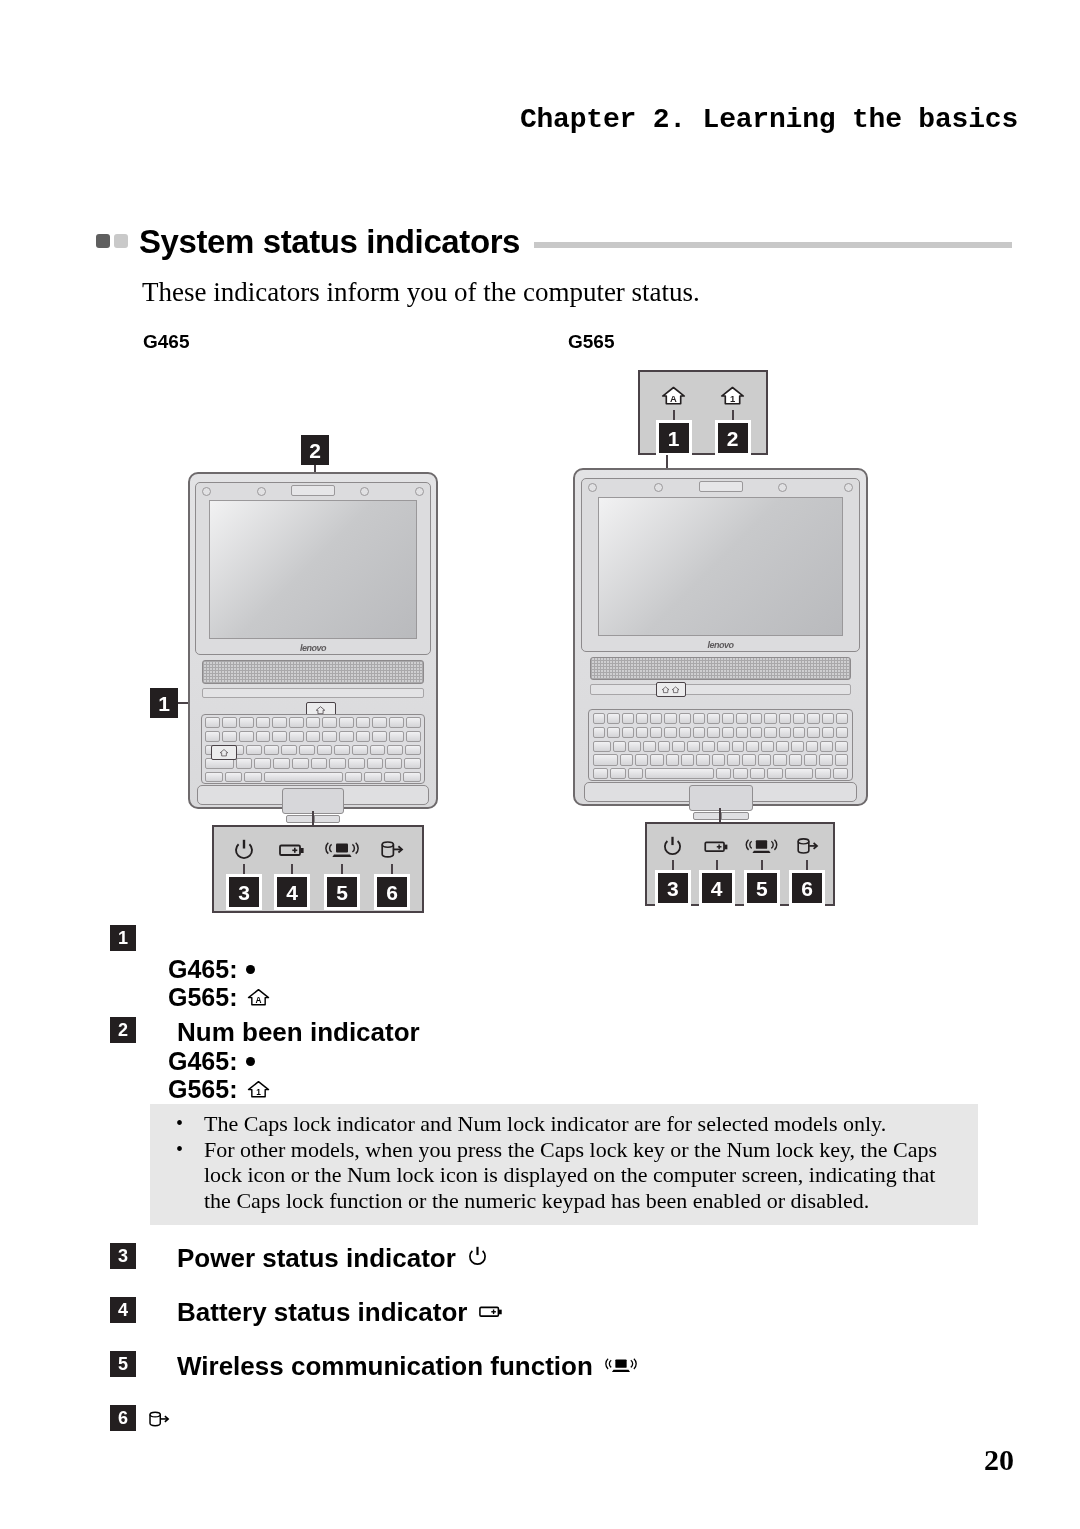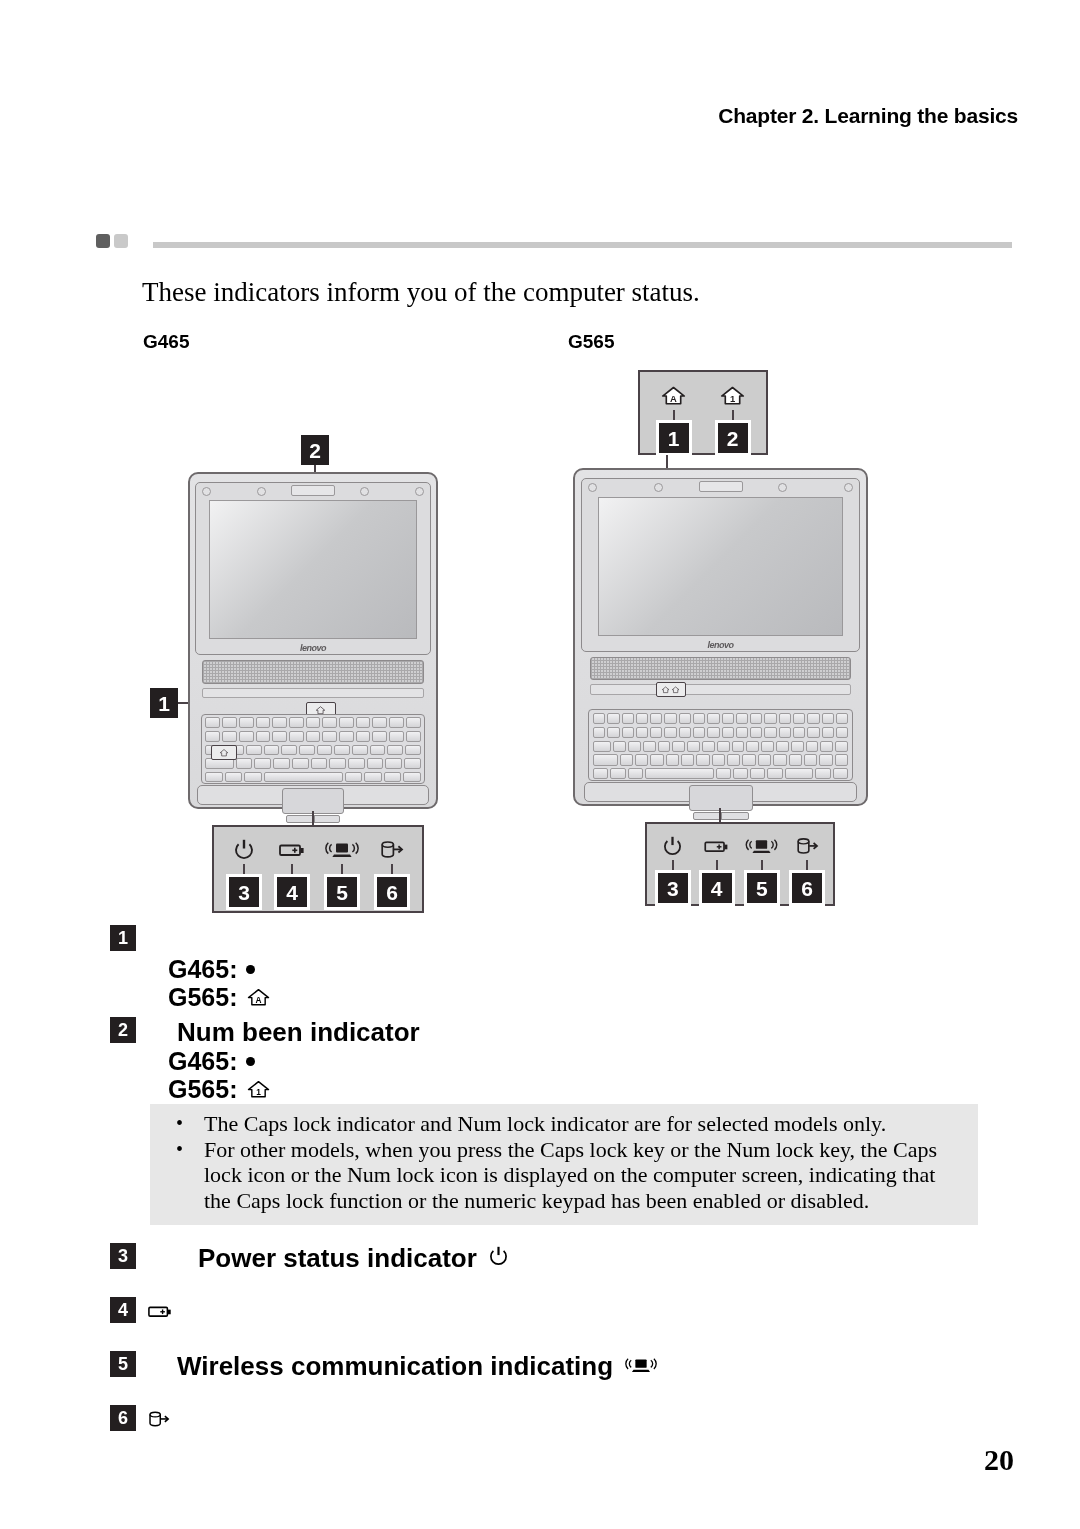--- a/index.html
+++ b/index.html
@@ -14,23 +14,23 @@
     font-family: "Liberation Serif", serif;
     color: #000000;
     overflow: hidden;
   }
 
   
   .running-header {
     position: absolute;
     top: 104px;
     right: 62px;
-    font-family: Liberation Sans, sans-serif;
+    font-family: Liberation Mono, monospace;
     font-weight: bold;
-    font-size: 21px;
+    font-size: 28px;
     letter-spacing: -0.2px;
     color: #000;
     white-space: nowrap;
   }
 
   
   .section-head {
     position: absolute;
     left: 96px;
     top: 219px;
@@ -386,20 +386,21 @@
   }
 </style>
 </head>
 <body>
 
 <div class="running-header">Chapter 2. Learning the basics</div>
 
 <div class="section-head">
   <span class="sq sq-dark"></span>
   <span class="sq sq-light"></span>
+  <span class="section-title">System status indicators</span>
   <span class="head-rule"></span>
 </div>
 
 <div class="intro">These indicators inform you of the computer status.</div>
 
 <div class="model-label" id="model-g465">G465</div>
 <div class="model-label" id="model-g565">G565</div>
 
 <div class="figure" style="left:150px; top:430px; width:300px; height:495px;">
 
@@ -833,44 +834,45 @@
     <span class="note-body">The Caps lock indicator and Num lock indicator are for selected models only.</span>
   </div>
   <div class="note-item">
     <span class="note-bullet">•</span>
     <span class="note-body">For other models, when you press the Caps lock key or the Num lock key, the Caps lock icon or the Num lock icon is displayed on the computer screen, indicating that the Caps lock function or the numeric keypad has been enabled or disabled.</span>
   </div>
 </div>
 
 <div class="list-row" style="left:110px; top:1243px;">
   <span class="badge list-badge">3</span>
-  <span class="list-text" style="margin-left:62px;">Power status indicator</span>
+  <span class="list-text" style="margin-left:41px;">Power status indicator</span>
   <span class="inline-icon" style="margin-left:12px; margin-top:3px;">
     <svg width="19" height="21" viewBox="0 0 20 22" aria-hidden="true">
       <path d="M4.6 5.2 A8 8 0 1 0 15.4 5.2" fill="none" stroke="#000000" stroke-width="1.8"></path>
       <line x1="10" y1="0.8" x2="10" y2="9.5" stroke="#000000" stroke-width="2.3"></line>
     </svg>
   </span>
 </div>
 
 <div class="list-row" style="left:110px; top:1297px;">
   <span class="badge list-badge">4</span>
+  <span class="list-text" style="margin-left:41px;">Battery status indicator</span>
   <span class="inline-icon" style="margin-left:12px; margin-top:7px;">
     <svg width="24" height="15" viewBox="0 0 26 16" aria-hidden="true">
       <rect x="1" y="3.5" width="20" height="9.5" rx="1.3" fill="none" stroke="#000000" stroke-width="1.7"></rect>
       <rect x="21.4" y="6" width="3.2" height="5" fill="#000000"></rect>
       <line x1="15.8" y1="5.8" x2="15.8" y2="10.8" stroke="#000000" stroke-width="1.5"></line>
       <line x1="13.3" y1="8.3" x2="18.3" y2="8.3" stroke="#000000" stroke-width="1.5"></line>
     </svg>
   </span>
 </div>
 
 <div class="list-row" style="left:110px; top:1351px;">
   <span class="badge list-badge">5</span>
-  <span class="list-text" style="margin-left:41px;">Wireless communication indicating</span>
+  <span class="list-text" style="margin-left:41px;">Wireless communication function</span>
   <span class="inline-icon" style="margin-left:12px; margin-top:6px;">
     <svg width="32" height="17" viewBox="0 0 34 18" aria-hidden="true">
       <rect x="11" y="2.5" width="12" height="9" rx="1" fill="#000000"></rect>
       <path d="M9 13.6 L25 13.6 L26.6 16 L7.4 16 Z" fill="#000000"></path>
       <path d="M6.6 3.4 A4.6 4.6 0 0 0 6.6 11" fill="none" stroke="#000000" stroke-width="1.4"></path>
       <path d="M3.3 1.8 A7.2 7.2 0 0 0 3.3 12.6" fill="none" stroke="#000000" stroke-width="1.4"></path>
       <path d="M27.4 3.4 A4.6 4.6 0 0 1 27.4 11" fill="none" stroke="#000000" stroke-width="1.4"></path>
       <path d="M30.7 1.8 A7.2 7.2 0 0 1 30.7 12.6" fill="none" stroke="#000000" stroke-width="1.4"></path>
     </svg>
   </span>

